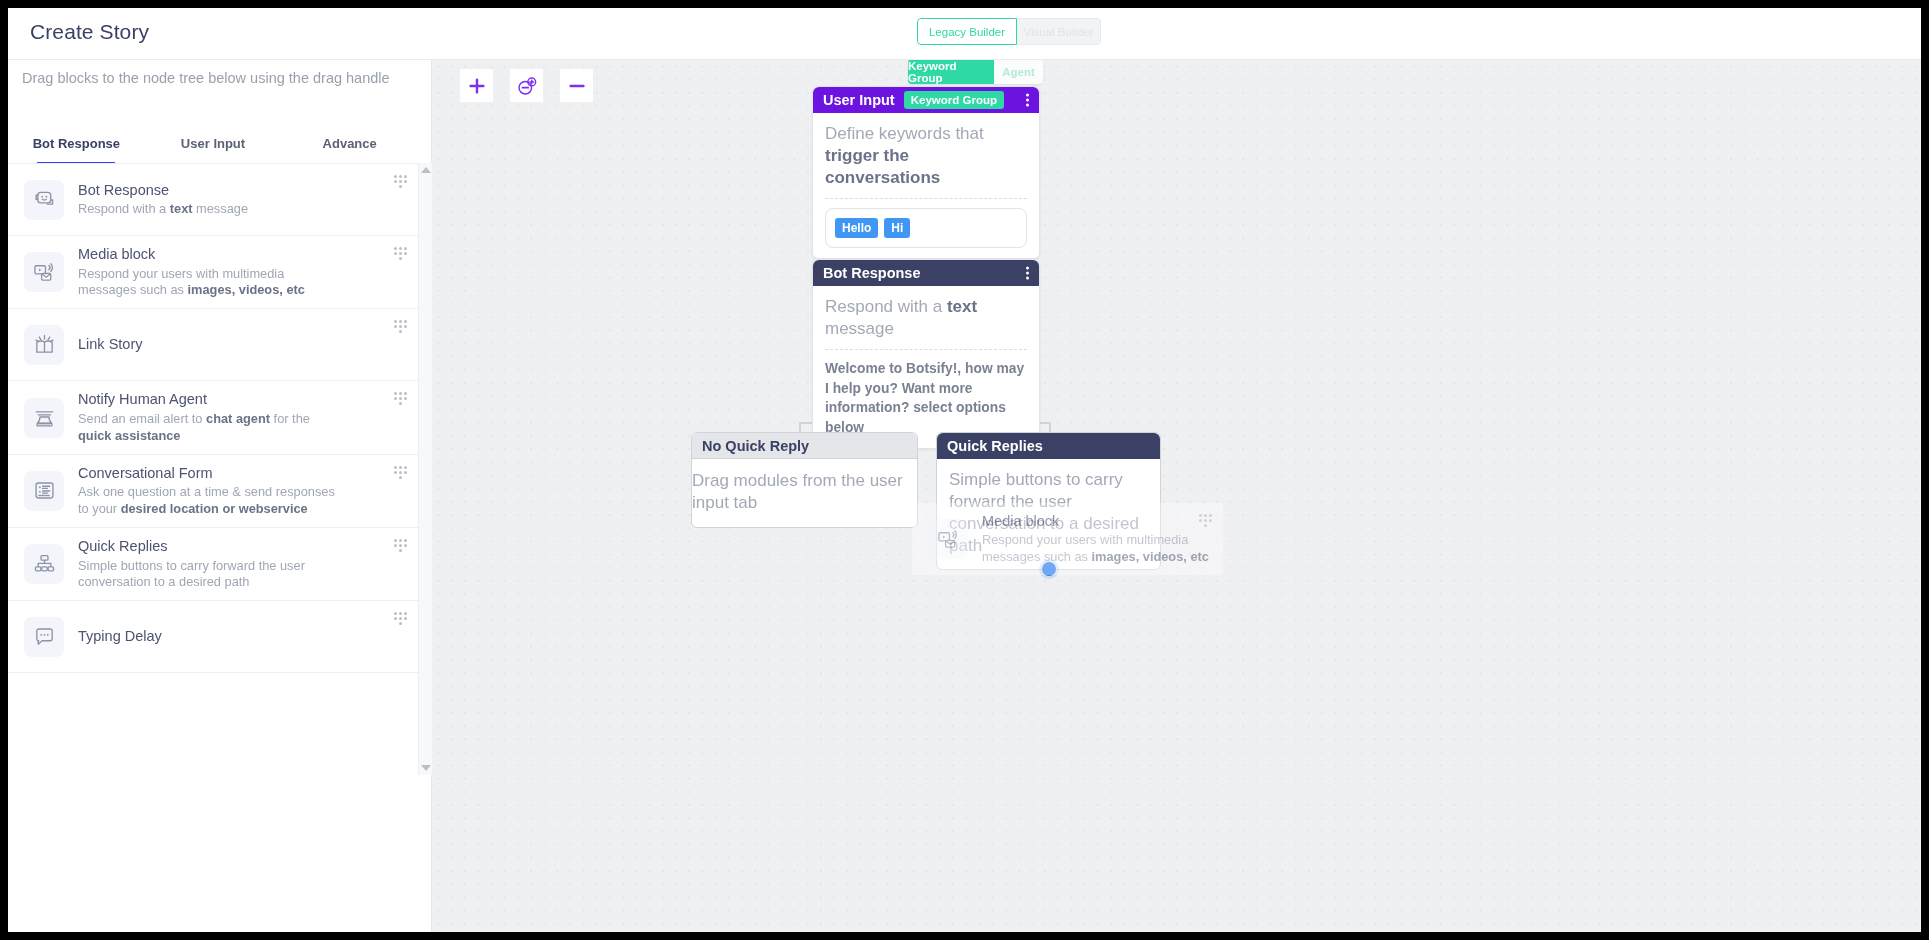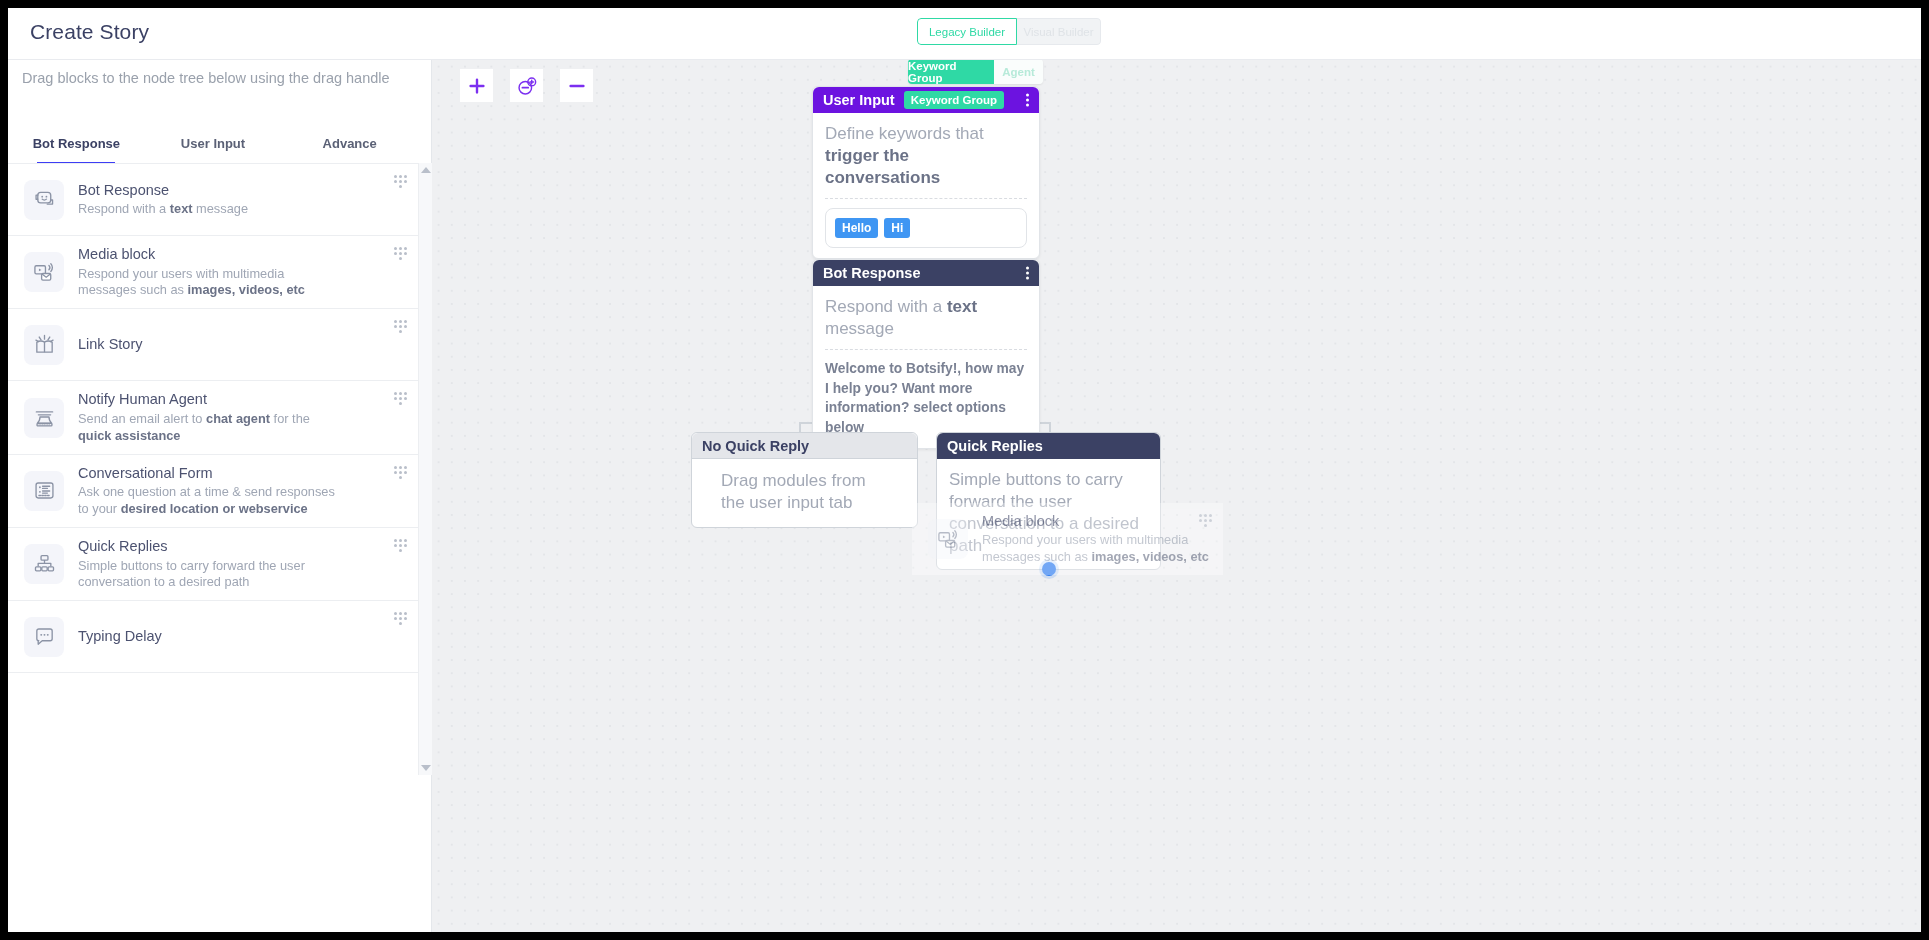--- a/index.html
+++ b/index.html
@@ -242,21 +242,21 @@
   
   #no-quick-reply-node {
     left: 259px; top: 372px; width: 227px;
     border: 1px solid #cfd4da;
   }
   #no-quick-reply-node .node-head {
     background: #e4e6ea;
     border-bottom: 1px solid #cfd4da;
   }
   #no-quick-reply-node .node-head-title { color: #3b4164; }
-  #no-quick-reply-node .node-body { padding: 11px 29px 13px; }
+  #no-quick-reply-node .node-body { padding: 11px 0 13px; }
 
   #quick-replies-node {
     left: 504px; top: 372px; width: 225px;
     border: 1px solid #cfd4da;
   }
   #quick-replies-node .node-head { background: #3b4164; }
   #quick-replies-node .node-body { padding: 10px 12px 12px; }
   .conn-dot {
     position: absolute; left: 50%; bottom: -7px;
     transform: translateX(-50%);

